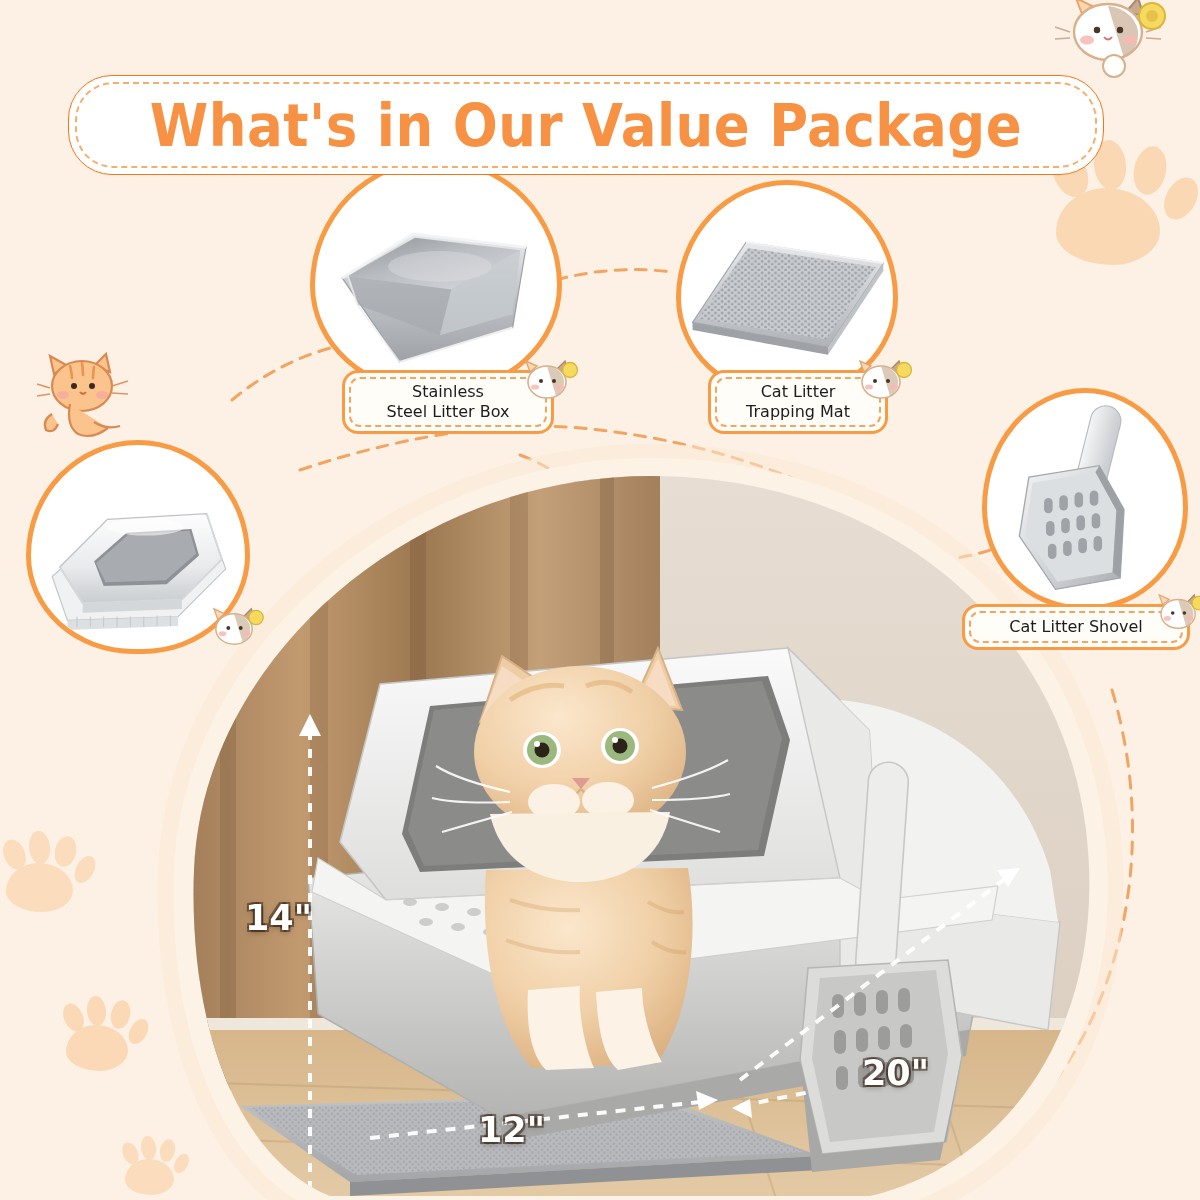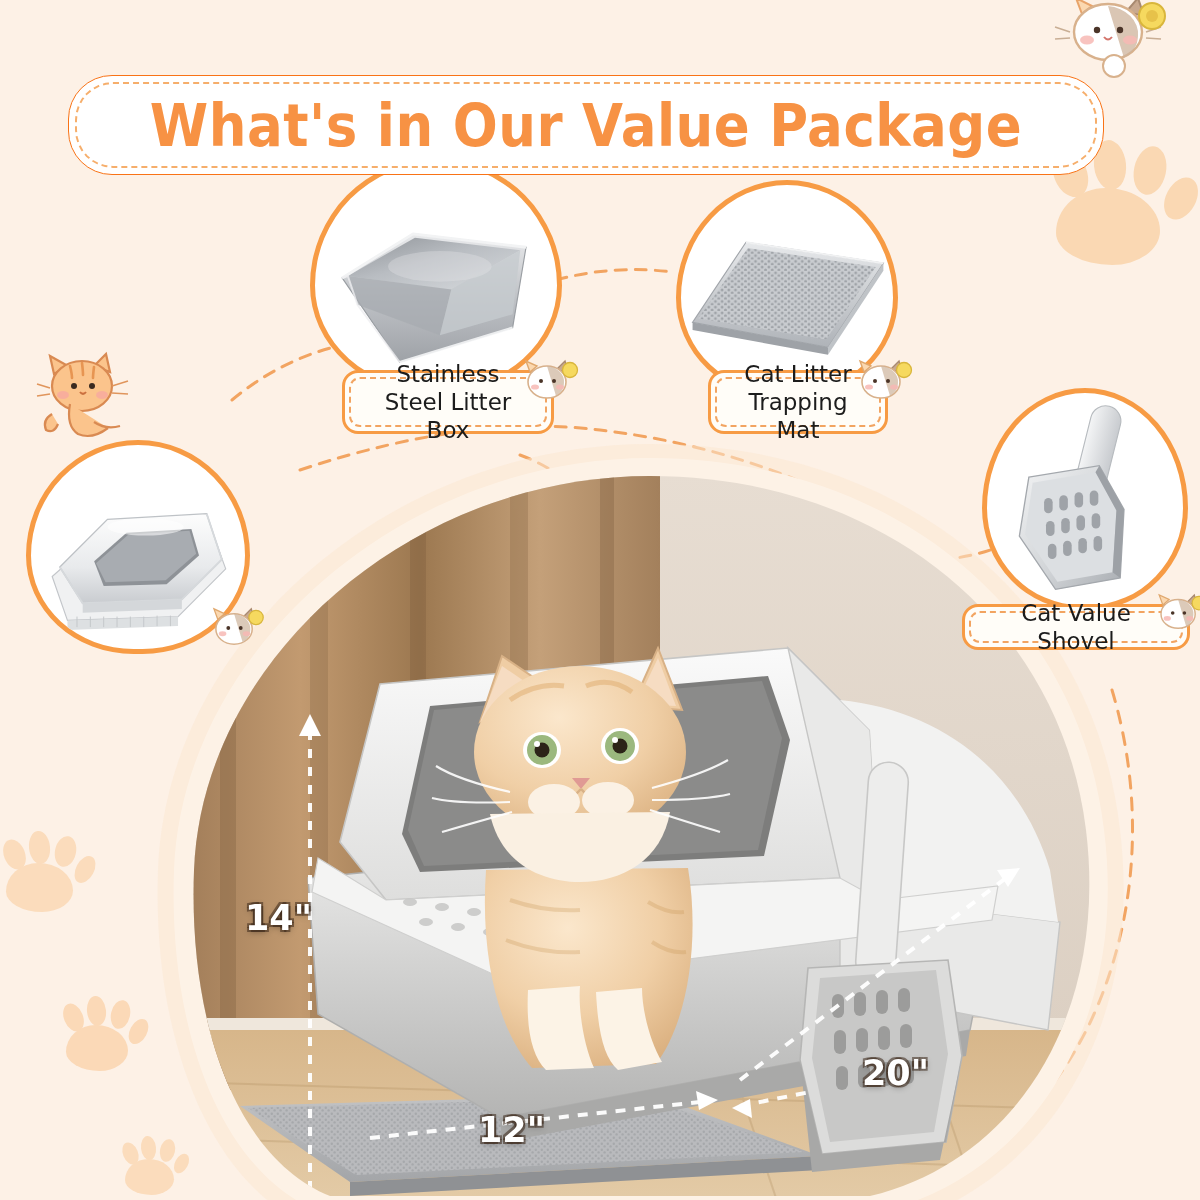--- a/index.html
+++ b/index.html
@@ -63,21 +63,21 @@
     content: ""; position: absolute; inset: 4px;
     border: 2px dashed #F4A濃; pointer-events: none;
   }
   .label-plate .dash {
     position: absolute; inset: 4px; border: 2px dashed #F2A461;
     border-radius: 11px; pointer-events: none;
   }
   .label-plate .txt {
     position: relative; z-index: 2;
     font-family: "DejaVu Sans", sans-serif;
-    font-size: 23px; font-weight: 400; color: #1C1C1C; line-height: 1.22;
+    font-size: 16px; font-weight: 400; color: #1C1C1C; line-height: 1.22;
     white-space: pre-line;
   }
 
   
   .sticker-cat { position: absolute; z-index: 16; pointer-events: none; }
 
   
   #hero-blob {
     position: absolute; left: 180px; top: 470px; width: 920px; height: 730px;
     z-index: 6;
@@ -320,21 +320,21 @@
             <rect x="66" y="145" width="9" height="16" rx="4.5"></rect>
           <rect x="82" y="142" width="9" height="16" rx="4.5"></rect>
             <rect x="98" y="140" width="9" height="16" rx="4.5"></rect>
         </g>
       </g>
     </svg>
   </div>
 
   <div class="label-plate" style="left:962px;top:604px;width:228px;height:46px;">
     <div class="dash"></div>
-    <div class="txt">Cat Value Shovel</div>
+    <div class="txt">Cat Litter Shovel</div>
   </div>
   <svg class="sticker-cat" style="left:1152px;top:592px;width:54px;height:42px;" viewBox="0 0 60 46">
     <path d="M12 14 L8 3 L19 8 Z" fill="#FBD8B0" stroke="#E0A86E" stroke-width="1.4"></path>
     <path d="M38 12 L47 3 L50 14 Z" fill="#C9A98F" stroke="#A98A70" stroke-width="1.4"></path>
     <ellipse cx="29" cy="24" rx="19" ry="16" fill="#FFFFFF" stroke="#D8B18C" stroke-width="1.6"></ellipse>
     <path d="M29 8 a19 16 0 0 1 17 17 a19 16 0 0 1 -8 13 Z" fill="#CDB39B" opacity=".7"></path>
     <circle cx="23" cy="23" r="2" fill="#4A3428"></circle>
       <circle cx="36" cy="23" r="2" fill="#4A3428"></circle>
     <ellipse cx="17" cy="29" rx="4" ry="2.6" fill="#F7B9B4" opacity=".85"></ellipse>
     <ellipse cx="42" cy="29" rx="4" ry="2.6" fill="#F7B9B4" opacity=".85"></ellipse>

